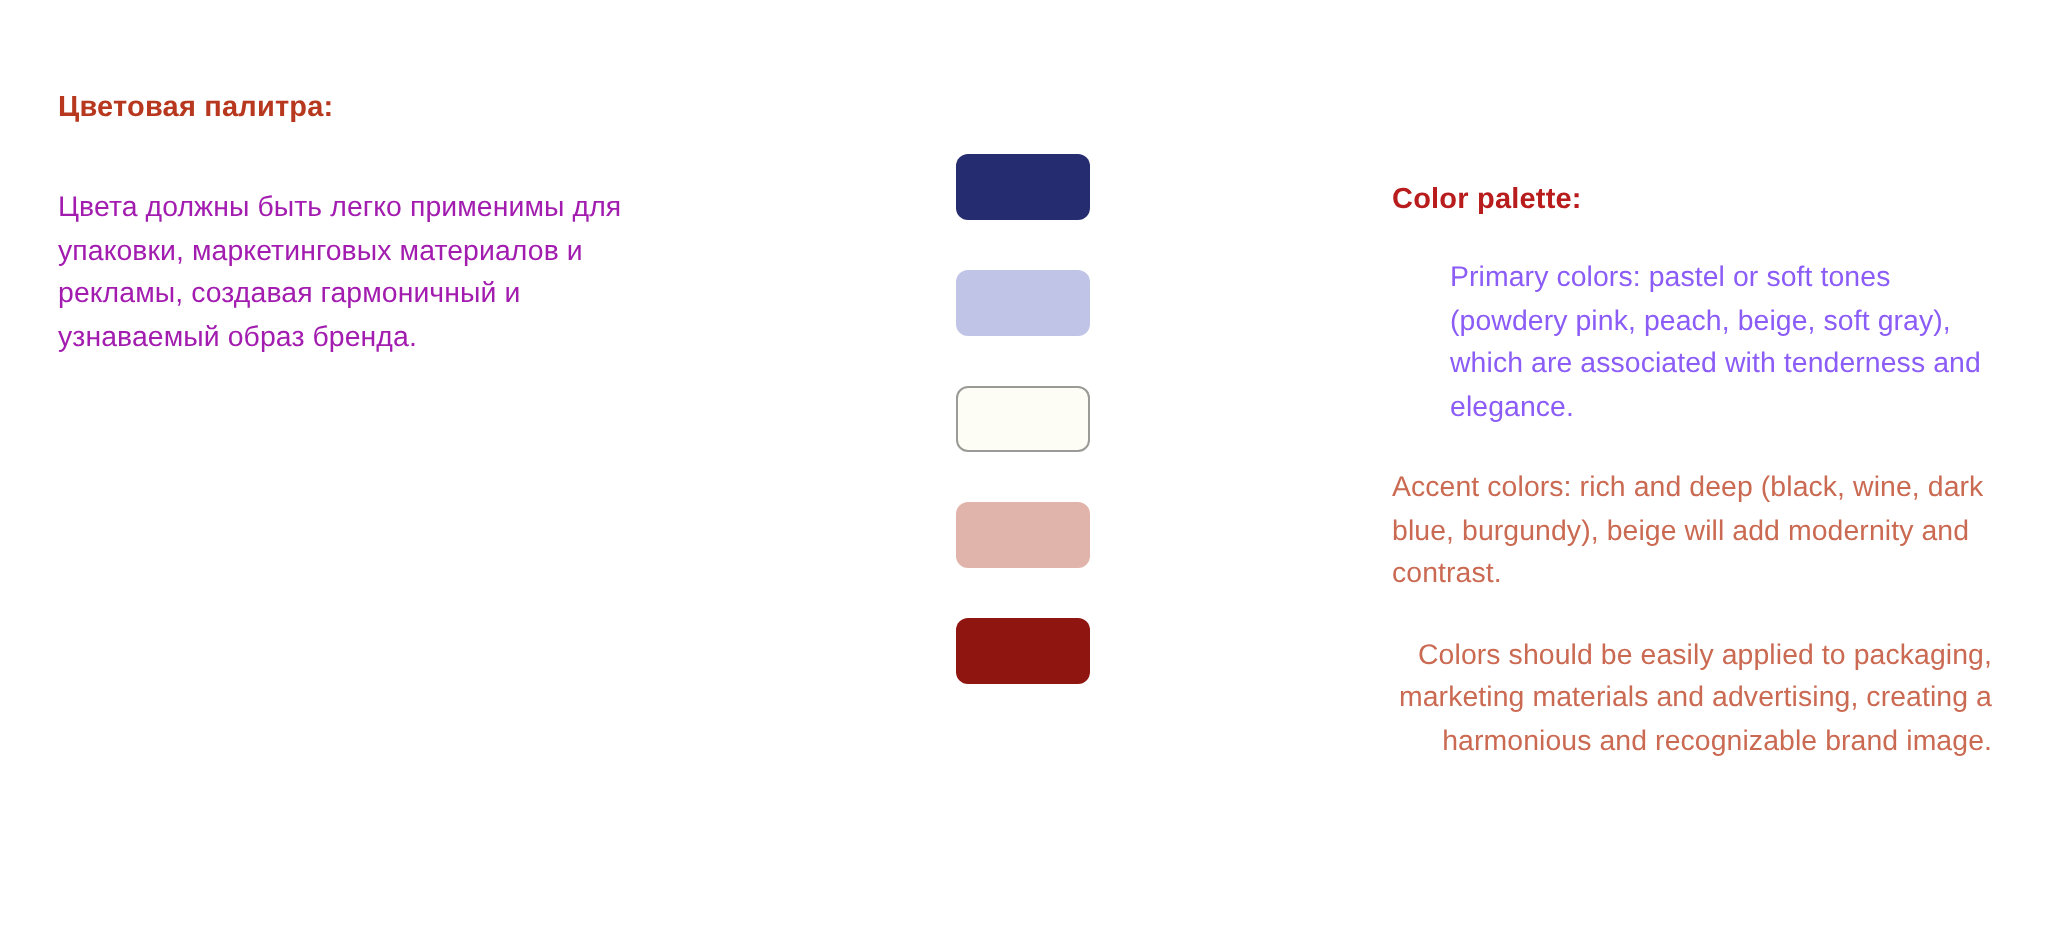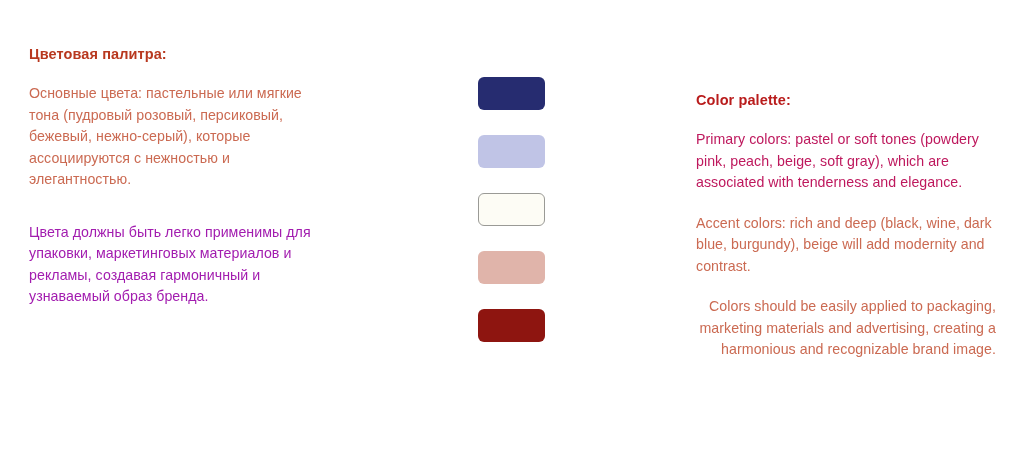--- a/index.html
+++ b/index.html
@@ -68,32 +68,31 @@
     border: 1px solid #9a9a96;
   }
 </style>
 </head>
 <body>
 
 <div class="slide" style="background: rgb(255, 255, 255);">
 
   <div class="col col-ru">
     <h2 class="col-heading" style="color: rgb(184, 56, 31);">Цветовая палитра:</h2>
-    <p class="para" style="color: rgb(203, 106, 82);">Основные цвета: пастельные или мягкие тона (пудровый розовый, персиковый, бежевый, нежно-серый), которые ассоциируются с нежностью и элегантностью.</p>
     <p class="para" style="color: #a21caf; margin-top: 31px;">Цвета должны быть легко применимы для упаковки, маркетинговых материалов и рекламы, создавая гармоничный и узнаваемый образ бренда.</p>
   </div>
 
   <div class="swatches">
     <div class="swatch" style="background: rgb(38, 44, 112);"></div>
     <div class="swatch" style="background: rgb(192, 196, 230);"></div>
     <div class="swatch bordered" style="background: rgb(253, 252, 245);"></div>
     <div class="swatch" style="background: rgb(224, 180, 170);"></div>
     <div class="swatch" style="background: rgb(142, 21, 16);"></div>
   </div>
 
   <div class="col col-en">
     <h2 class="col-heading" style="color: #b91c1c; margin-top: 46px;">Color palette:</h2>
-    <p class="para" style="color: #be185d;">Primary colors: pastel or soft tones (powdery pink, peach, beige, soft gray), which are associated with tenderness and elegance.</p>
+    <p class="para" style="color: #8b5cf6; margin-left: 29px;">Primary colors: pastel or soft tones (powdery pink, peach, beige, soft gray), which are associated with tenderness and elegance.</p>
     <p class="para" style="color: rgb(203, 106, 82);">Accent colors: rich and deep (black, wine, dark blue, burgundy), beige will add modernity and contrast.</p>
     <p class="para" style="color: rgb(203, 106, 82); text-align: right;">Colors should be easily applied to packaging, marketing materials and advertising, creating a harmonious and recognizable brand image.</p>
   </div>
 
 </div>
 
 </body></html>

